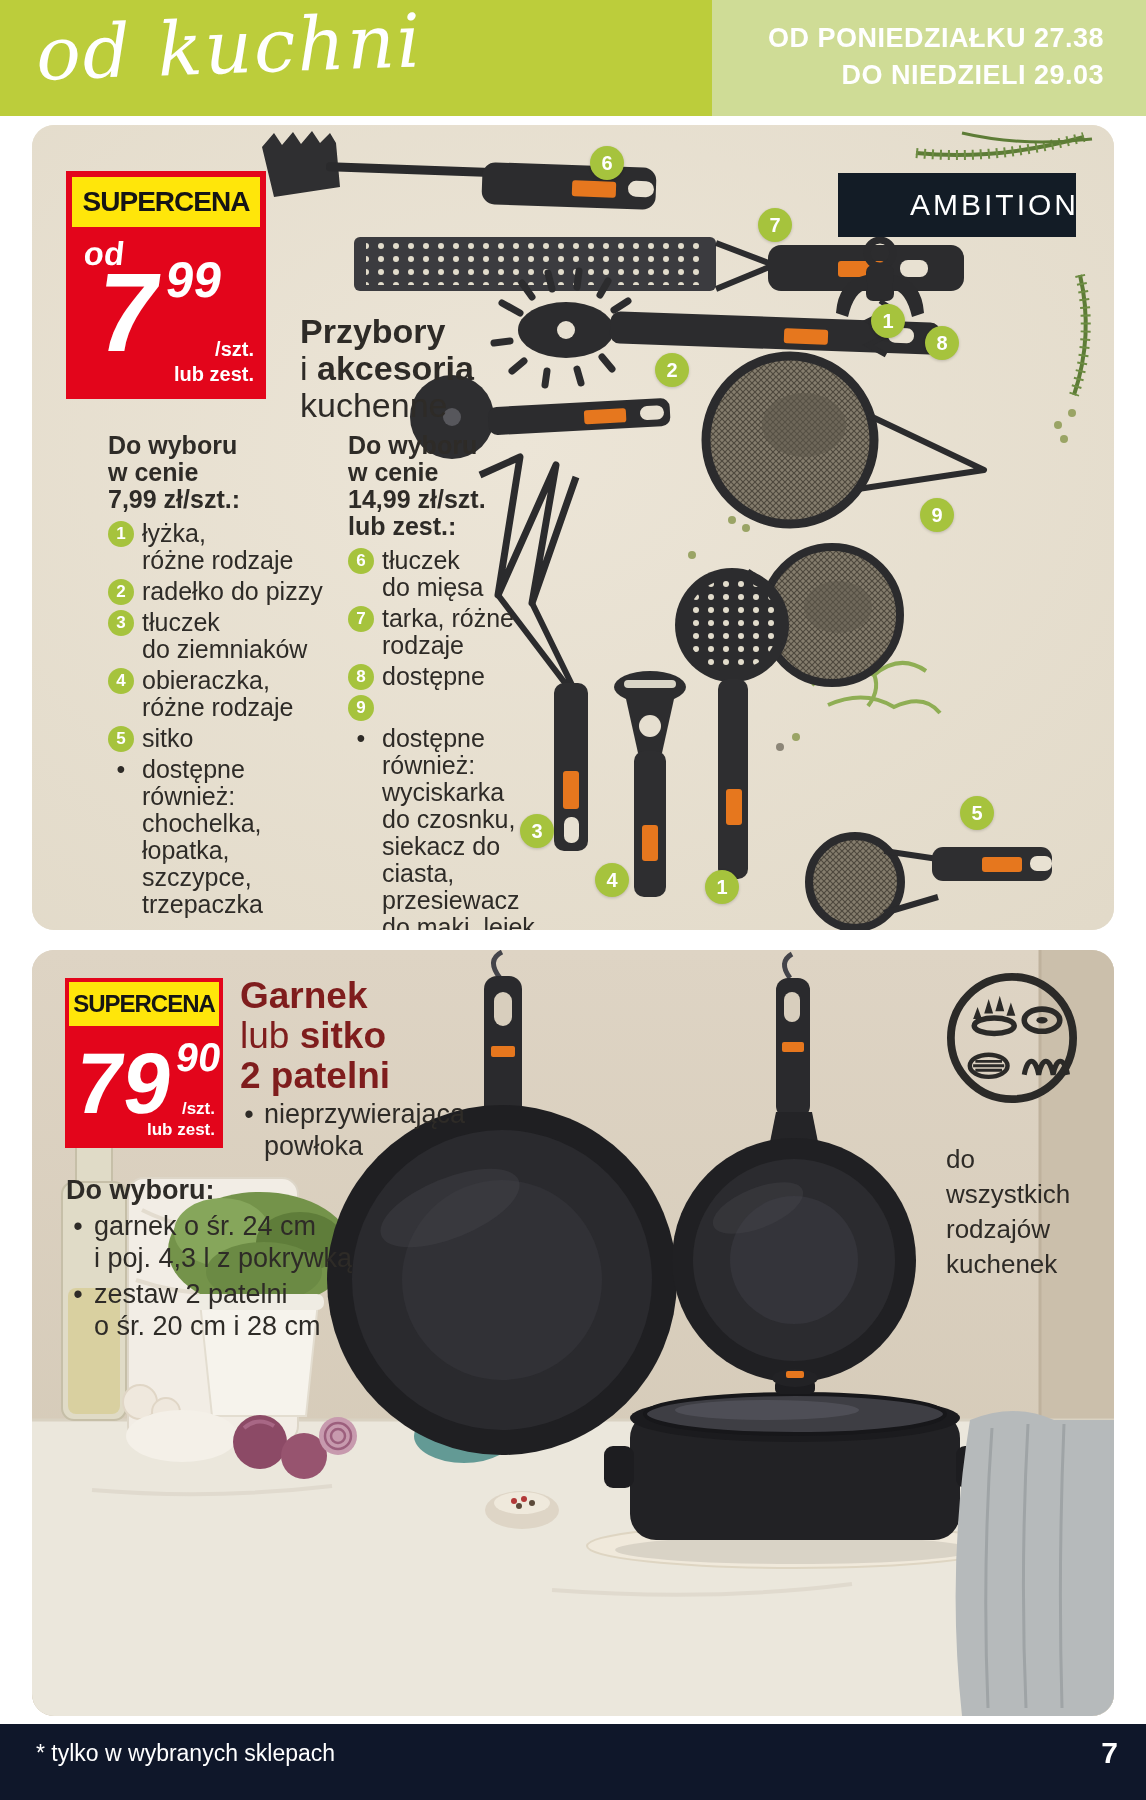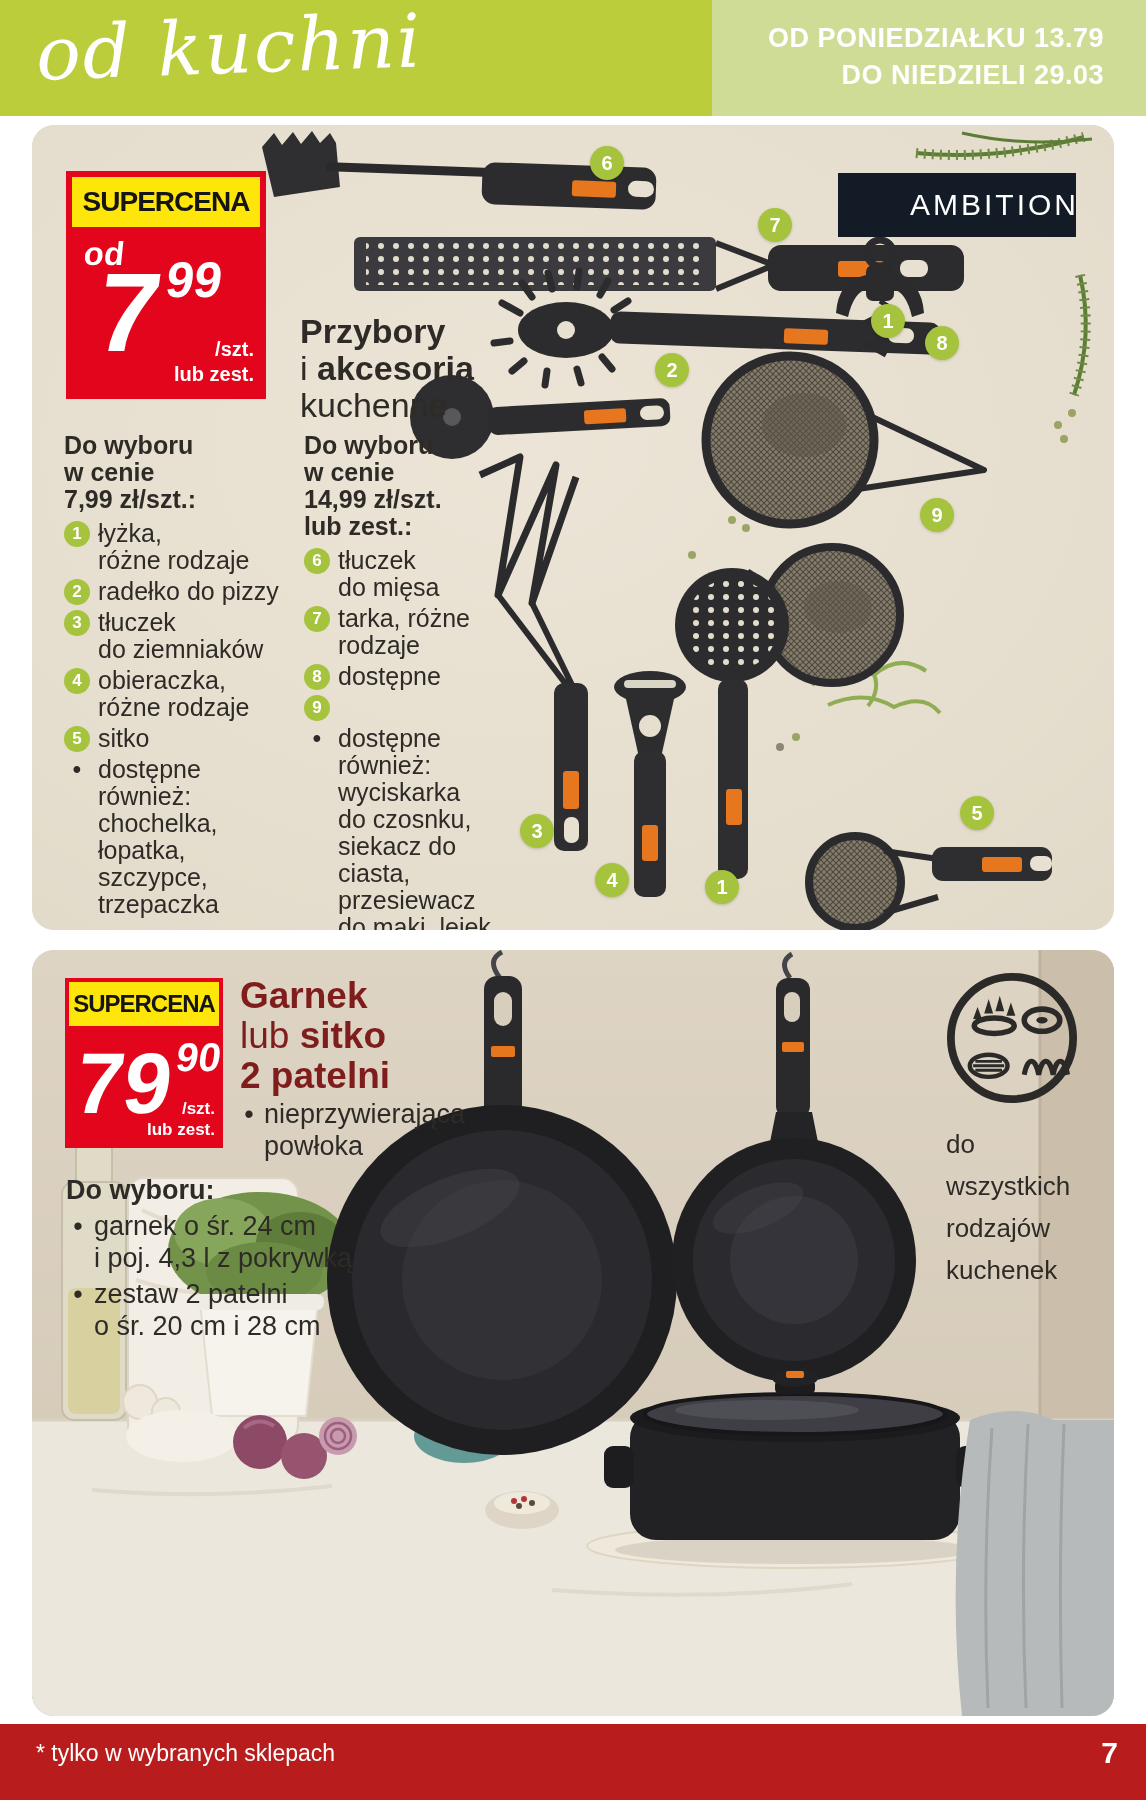--- a/index.html
+++ b/index.html
@@ -34,21 +34,21 @@
   .badge2 .sc-head{box-sizing:border-box;width:158px;height:52px;background:#ffe60a;border:4px solid #e3051b;
     color:#151515;font-weight:bold;font-size:24px;line-height:44px;text-align:center;letter-spacing:-1px;}
   .badge2 .body{position:relative;width:158px;height:118px;background:#e3051b;}
   .badge2 .price{left:10px;top:10px;font-size:86px;line-height:86px;transform:skewX(-8deg);}
   .badge2 .dec{font-size:40px;position:relative;top:-42px;margin-left:1px;}
   .badge2 .units{right:8px;bottom:8px;font-size:17px;line-height:21px;}
   .title1{position:absolute;left:268px;top:188px;font-size:34px;line-height:37px;color:#2e2b27;}
   .title2{position:absolute;left:208px;top:26px;font-size:37px;line-height:40px;color:#7f1d1d;font-weight:bold;}
   .w400{font-weight:normal;} .w700{font-weight:bold;}
   .pre{white-space:pre-line;}
-  .plist{position:absolute;width:225px;font-size:25px;line-height:27px;color:#2e2b27;}
+  .plist{position:absolute;width:225px;font-size:25px;line-height:27px;color:#2e2b27;margin-left:44px;}
   .plist .list-header{font-weight:bold;margin-bottom:7px;}
   .li{display:flex;margin-bottom:4px;}
   .num{flex:0 0 26px;width:26px;height:26px;border-radius:50%;background:#a6c33d;color:#fff;
     font-weight:bold;font-size:17px;line-height:26px;text-align:center;margin:1px 8px 0 0;}
   .dot{flex:0 0 26px;text-align:center;margin-right:8px;}
   .llist{left:32px;top:307px;}
   .rlist{left:272px;top:307px;}
 
   
   .brand{position:absolute;left:806px;top:48px;width:238px;height:64px;background:#131c26;
@@ -59,36 +59,36 @@
   .ptag{position:absolute;width:34px;height:34px;border-radius:50%;background:#a6c33d;color:#fff;
     font-weight:bold;font-size:20px;line-height:34px;text-align:center;box-shadow:0 1px 3px rgba(0,0,0,.18);}
 
   
   .feature{position:absolute;left:206px;top:148px;font-size:27px;line-height:32px;color:#2e2b27;display:flex;}
   .feature .dot{flex:0 0 22px;margin-right:4px;}
   .choices{position:absolute;left:34px;top:224px;font-size:27px;line-height:32px;color:#2e2b27;width:290px;}
   .choices .list-header{font-weight:bold;margin-bottom:4px;}
   .choices .dot{flex:0 0 24px;margin-right:4px;}
   .hob{position:absolute;left:902px;top:18px;width:166px;color:#2e2b27;}
-  .hob-caption{font-size:26px;line-height:42px;margin-top:11px;padding-left:12px;}
-
-  
-  .ftr{position:absolute;left:0;top:1724px;width:1146px;height:76px;background:#b91c1c;color:#fff;}
+  .hob-caption{font-size:26px;line-height:35px;margin-top:30px;padding-left:12px;}
+
+  
+  .ftr{position:absolute;left:0;top:1724px;width:1146px;height:76px;background:#0f172a;color:#fff;}
   .ftr .note{position:absolute;left:36px;top:16px;font-size:23px;}
   .ftr .pageno{position:absolute;right:28px;top:12px;font-size:30px;font-weight:bold;}
 </style>
 </head>
 <body>
 
 <div class="page">
 
   <div class="hdr">
     <div class="script-title">od kuchni</div>
     <div class="date-box">
-      <div>OD PONIEDZIAŁKU 13.79</div>
+      <div>OD PONIEDZIAŁKU 27.38</div>
       <div>DO NIEDZIELI 29.03</div>
     </div>
   </div>
 
   <div class="card card1">
 
     <svg class="photo" width="1082" height="805" viewBox="0 0 1082 805">
       <defs>
         <pattern id="dots" width="15" height="13" patternUnits="userSpaceOnUse">
           <circle cx="4" cy="4" r="3" fill="#e2dccb"></circle>

